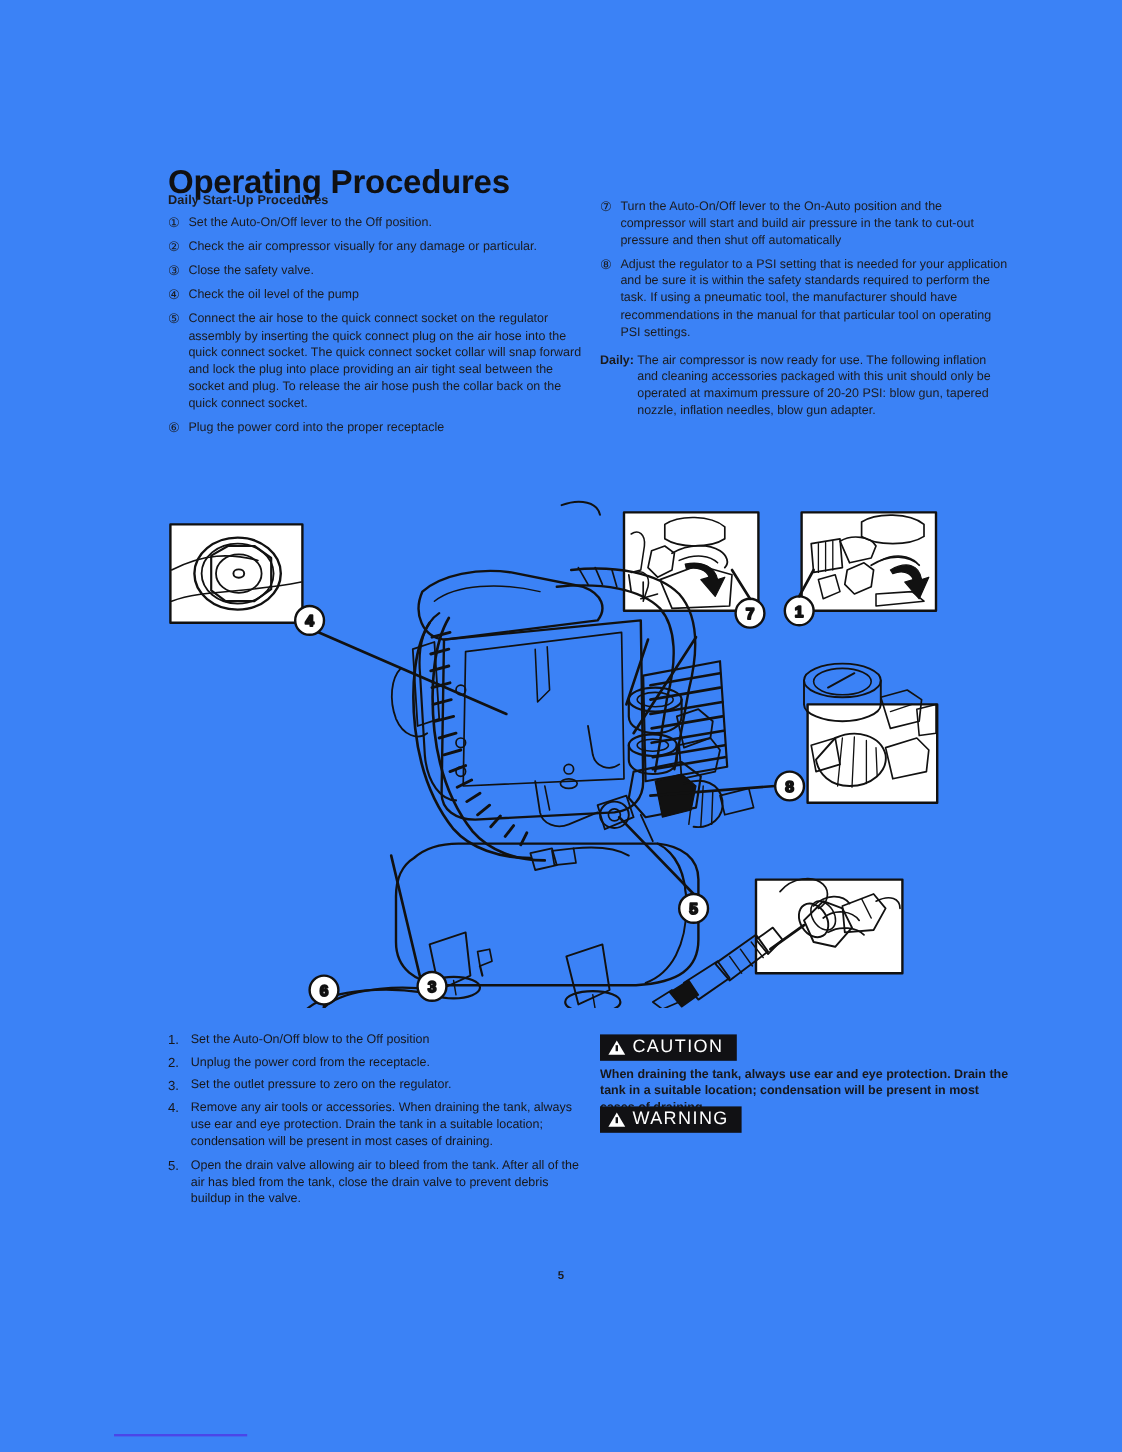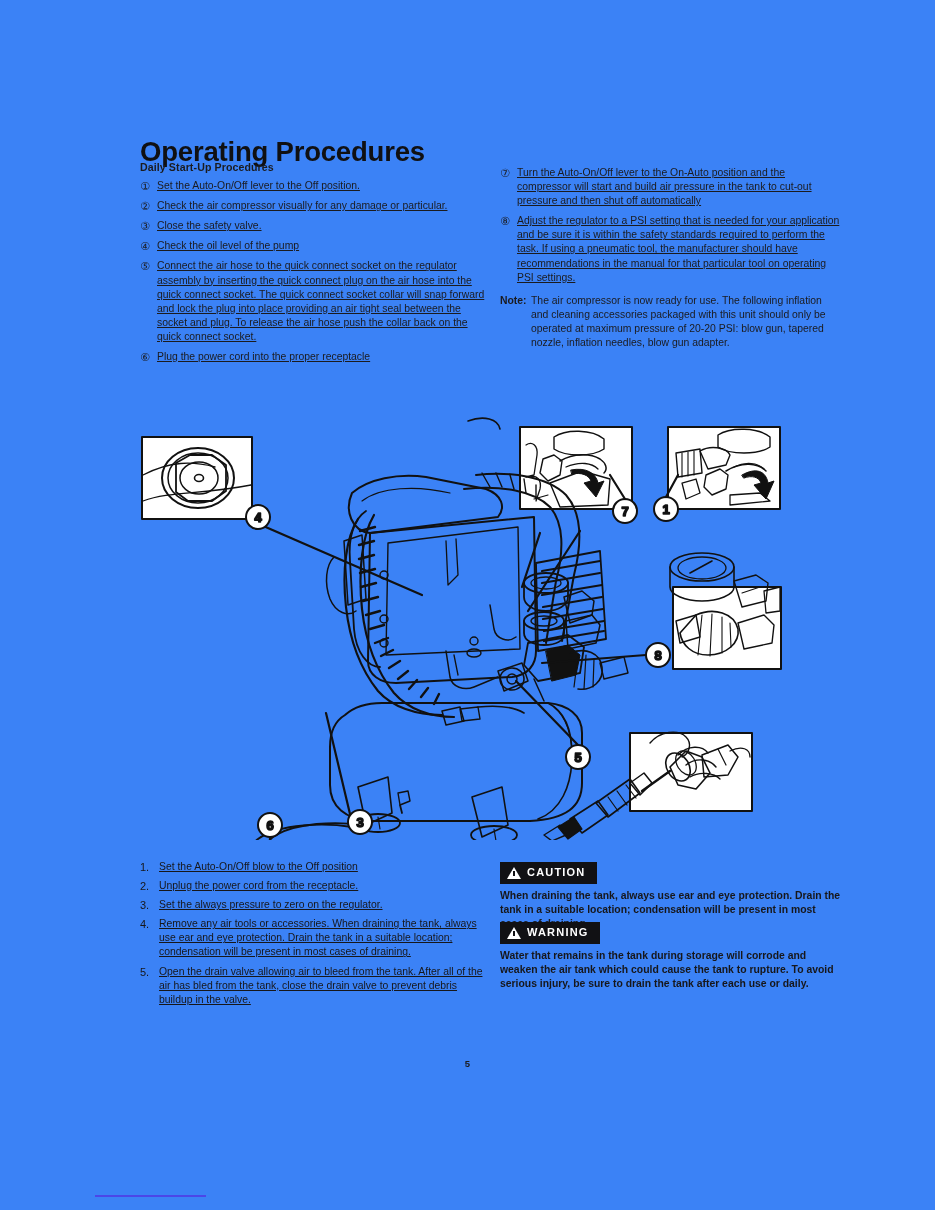--- a/index.html
+++ b/index.html
@@ -24,41 +24,41 @@
   #col-left{left:140px;top:160px;width:352px;}
   #col-right{left:500px;top:166px;width:340px;}
 
   .sec-head{font-weight:bold;font-size:10.6px;margin-bottom:5px;letter-spacing:.1px;}
 
   .li{display:flex;margin-bottom:6px;}
   .li .mk{
     flex:0 0 auto;width:17px;text-align:left;
     font-size:11px;line-height:14.1px;
   }
-  .li .tx{flex:1 1 auto;text-decoration:underline;}
+  .li .tx{flex:1 1 auto;}
   .li.tight{margin-bottom:5px;}
   .note{display:flex;margin-top:9px;}
   .note .nk{flex:0 0 auto;width:31px;font-weight:bold;}
   .note .tx{flex:1 1 auto;}
 
   
   #shutdown{position:absolute;left:140px;top:860px;width:352px;
     font-size:10.4px;line-height:14.1px;}
   #shutdown .li .mk{width:19px;}
 
   
   .safety{position:absolute;width:342px;font-size:10.4px;line-height:14.1px;}
   #caution-block{left:500px;top:862px;}
   #warning-block{left:500px;top:922px;}
   .banner{
     display:inline-flex;align-items:center;gap:6px;
     background:#111114;color:#fff;
     padding:2px 11px 3px 7px;margin-bottom:5px;
   }
-  .banner .btxt{font-size:11px;font-weight:700;letter-spacing:1.2px;line-height:17px;}
+  .banner .btxt{font-size:15px;font-weight:400;letter-spacing:1.2px;line-height:17px;}
   .tri{display:block;width:0;height:0;border-left:7px solid transparent;
        border-right:7px solid transparent;border-bottom:12px solid #fff;position:relative;}
   .tri::after{content:"";position:absolute;left:-1px;top:4.5px;width:2px;height:5px;background:#111114;}
   .safety p{margin:0;font-weight:bold;}
 
   
   #page-number{position:absolute;left:0;right:0;top:1058px;text-align:center;
     font-size:9.5px;font-weight:bold;color:#1b1b1e;}
 
   
@@ -109,21 +109,21 @@
   <div class="col" id="col-right">
     <div class="li">
       <span class="mk">⑦</span>
       <span class="tx">Turn the Auto-On/Off lever to the On-Auto position and the compressor will start and build air pressure in the tank to cut-out pressure and then shut off automatically</span>
     </div>
     <div class="li">
       <span class="mk">⑧</span>
       <span class="tx">Adjust the regulator to a PSI setting that is needed for your application and be sure it is within the safety standards required to perform the task. If using a pneumatic tool, the manufacturer should have recommendations in the manual for that particular tool on operating PSI settings.</span>
     </div>
     <div class="note">
-      <span class="nk">Note:</span>
+      <span class="nk">Daily:</span>
       <span class="tx">The air compressor is now ready for use. The following inflation and cleaning accessories packaged with this unit should only be operated at maximum pressure of 20-20 PSI: blow gun, tapered nozzle, inflation needles, blow gun adapter.</span>
     </div>
   </div>
 
   <div id="figure">
     <svg viewBox="0 0 690 425" xmlns="http://www.w3.org/2000/svg" fill="none" stroke="#111" stroke-width="1.6" stroke-linejoin="round" stroke-linecap="round">
 
       <g>
         <rect x="12" y="22" width="110" height="82" fill="#fff" stroke="#111" stroke-width="2"></rect>
         <path d="M13 60 C 40 46, 62 46, 85 52" stroke-width="1.3"></path>
@@ -353,21 +353,21 @@
     <div class="li tight">
       <span class="mk">1.</span>
       <span class="tx">Set the Auto-On/Off blow to the Off position</span>
     </div>
     <div class="li tight">
       <span class="mk">2.</span>
       <span class="tx">Unplug the power cord from the receptacle.</span>
     </div>
     <div class="li tight">
       <span class="mk">3.</span>
-      <span class="tx">Set the always pressure to zero on the regulator.</span>
+      <span class="tx">Set the outlet pressure to zero on the regulator.</span>
     </div>
     <div class="li tight">
       <span class="mk">4.</span>
       <span class="tx">Remove any air tools or accessories. When draining the tank, always use ear and eye protection. Drain the tank in a suitable location; condensation will be present in most cases of draining.</span>
     </div>
     <div class="li tight">
       <span class="mk">5.</span>
       <span class="tx">Open the drain valve allowing air to bleed from the tank. After all of the air has bled from the tank, close the drain valve to prevent debris buildup in the valve.</span>
     </div>
   </div>
@@ -378,20 +378,19 @@
       <span class="btxt">CAUTION</span>
     </div>
     <p>When draining the tank, always use ear and eye protection. Drain the tank in a suitable location; condensation will be present in most cases of draining.</p>
   </div>
 
   <div class="safety" id="warning-block">
     <div class="banner">
       <span class="tri"></span>
       <span class="btxt">WARNING</span>
     </div>
-    <p>Water that remains in the tank during storage will corrode and weaken the air tank which could cause the tank to rupture. To avoid serious injury, be sure to drain the tank after each use or daily.</p>
   </div>
 
   <div id="page-number">5</div>
 
   <div id="scan-artifact"></div>
 
 </div>
 
 </body></html>

